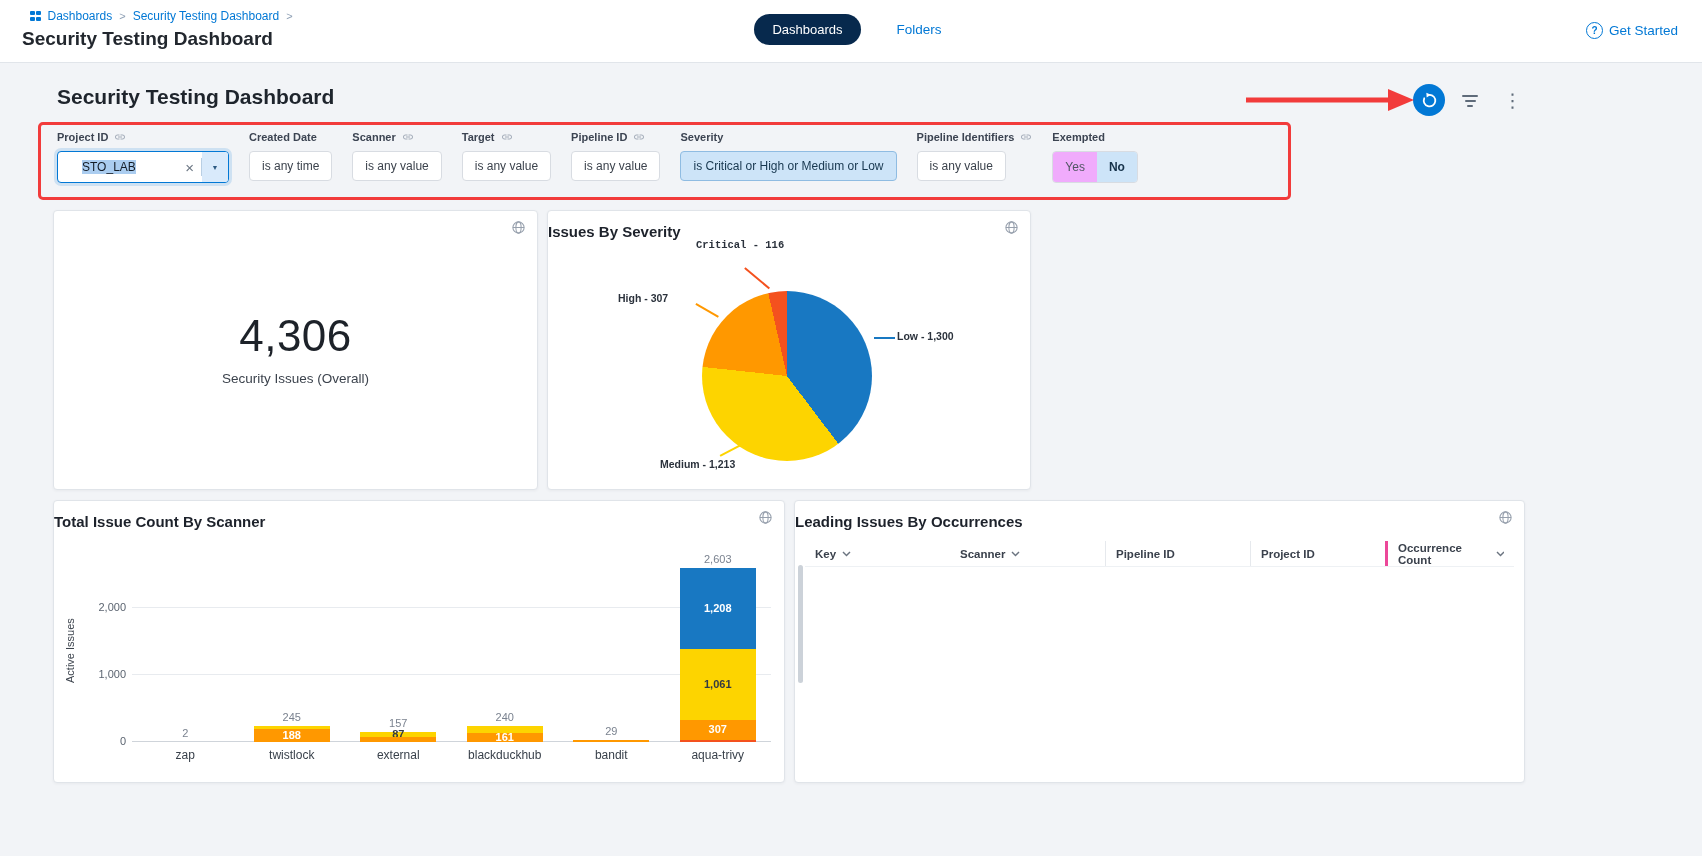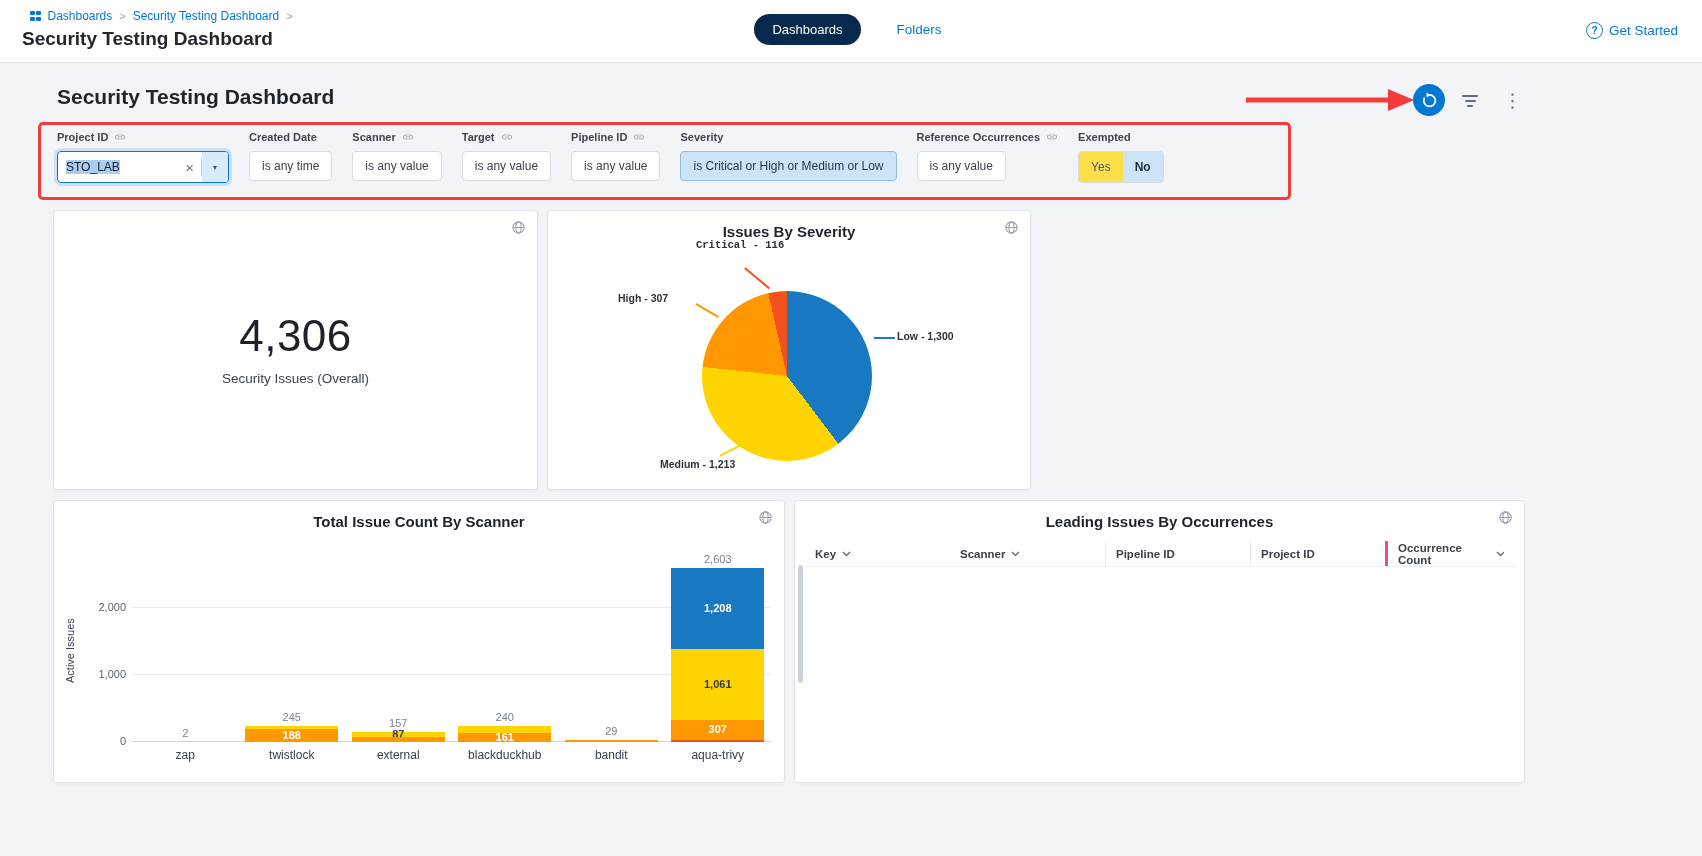--- a/index.html
+++ b/index.html
@@ -28,39 +28,39 @@
   .filter-btn i:nth-child(1){width:16px;}.filter-btn i:nth-child(2){width:11px;}.filter-btn i:nth-child(3){width:6px;}
   .more-btn{position:absolute;left:1497px;top:85px;background:none;border:none;font-size:19px;color:#5f6b7a;cursor:pointer;font-family:inherit;line-height:30px;}
 
   
   .filters{position:absolute;left:57px;top:130px;display:flex;gap:20px;align-items:flex-start;z-index:10;}
   .fgroup{display:flex;flex-direction:column;gap:8px;}
   .flabel{display:flex;align-items:center;gap:6px;font-size:11px;font-weight:700;color:#3c4452;height:13px;white-space:nowrap;}
   .chip{height:30px;padding:0 12px;background:#fff;border:1px solid #d8dce2;border-radius:4px;font-size:12px;color:#3c434d;white-space:nowrap;cursor:pointer;font-family:inherit;width:max-content;}
   .chip-active{background:#cde4f8;border-color:#8fbce2;color:#17374f;}
   .select-box{width:172px;height:32px;box-sizing:border-box;border:1.5px solid #0278d5;border-radius:4px;background:#fff;display:flex;align-items:center;box-shadow:0 0 0 3px rgba(2,120,213,.15);overflow:hidden;cursor:pointer;}
-  .sel-text{flex:1;padding-left:8px;font-size:12px;color:#141c26;white-space:nowrap;}
+  .sel-text{flex:1;padding-left:24px;font-size:12px;color:#141c26;white-space:nowrap;}
   .hl{background:#abcdf0;}
   .clear{color:#6b7683;font-size:15px;padding:0 7px;cursor:pointer;}
   .sel-div{width:1px;height:18px;background:#b9cfe4;}
   .caret-box{width:26px;height:100%;background:#d9eafb;display:flex;align-items:center;justify-content:center;cursor:pointer;}
   .caret{font-size:7px;color:#2d5a82;}
   .toggle{display:flex;border:1px solid #d8dce2;border-radius:4px;overflow:hidden;width:max-content;}
-  .tog{height:30px;padding:0 12px;background:#fde047;border:none;font-size:12px;color:#4f5662;cursor:pointer;font-family:inherit;}
+  .tog{height:30px;padding:0 12px;background:#f0abfc;border:none;font-size:12px;color:#4f5662;cursor:pointer;font-family:inherit;}
   .tog-active{background:#cde4f8;color:#16324a;font-weight:700;}
 
   
   .tile{position:absolute;background:#fff;border:1px solid #e0e4e9;border-radius:4px;box-shadow:0 1px 3px rgba(30,40,60,.05);}
   .t1{left:53px;top:210px;width:483px;height:278px;}
   .t2{left:547px;top:210px;width:482px;height:278px;}
   .t3{left:1040px;top:210px;width:483px;height:278px;}
   .t4{left:53px;top:500px;width:730px;height:281px;}
   .t5{left:794px;top:500px;width:729px;height:281px;}
   .globe{position:absolute;top:9px;right:11px;background:none;border:none;cursor:pointer;padding:0;}
-  .tile-title{position:absolute;left:0;right:0;top:12px;margin:0;text-align:center;font-size:15px;font-weight:700;color:#1d222b;}
+  .tile-title{position:absolute;left:0;right:0;top:12px;margin:0;text-align:left;font-size:15px;font-weight:700;color:#1d222b;}
 
   .t1 .big-number{position:absolute;left:0;right:0;top:100px;text-align:center;font-size:44px;color:#1d2229;letter-spacing:.5px;}
   .t1 .big-label{position:absolute;left:0;right:0;top:160px;text-align:center;font-size:13.5px;color:#3c434d;}
 
   .pie{position:absolute;border-radius:50%;}
   .pie-severity{left:154px;top:80px;width:170px;height:170px;}
   .pie-owasp{left:75px;top:62px;width:194px;height:194px;}
   .plabel{position:absolute;font-size:10.5px;font-weight:700;color:#2b323c;white-space:nowrap;}
   .pl-critical{left:148px;top:28px;font-family:Liberation Mono, monospace;}
   .pl-high{left:70px;top:81px;}
@@ -78,21 +78,21 @@
   
   .ylab{position:absolute;left:10px;top:85px;height:130px;writing-mode:vertical-rl;transform:rotate(180deg);font-size:11px;color:#3c434d;text-align:center;}
   .yticks{position:absolute;left:28px;top:49px;width:44px;height:192px;}
   .ytick{position:absolute;right:0;font-size:11px;color:#5b6470;text-align:right;}
   .plot{position:absolute;left:78px;top:49px;width:639px;height:192px;}
   .gline{position:absolute;left:0;right:0;height:1px;background:#e8ebef;}
   .baseline{position:absolute;left:0;right:0;height:1px;background:#cfd4da;}
   .bars{position:absolute;left:0;top:0;right:0;bottom:0;display:flex;}
   .bar-col{flex:1;display:flex;flex-direction:column;align-items:center;justify-content:flex-end;}
   .bar-total{font-size:11px;color:#7a828f;margin-bottom:3px;}
-  .bar-stack{width:93px;display:flex;flex-direction:column;}
+  .bar-stack{width:76px;display:flex;flex-direction:column;}
   .bar-seg{width:100%;display:flex;align-items:center;justify-content:center;overflow:visible;}
   .bar-seg span{font-size:11px;font-weight:700;line-height:1;}
   .cats{position:absolute;left:78px;top:247px;width:639px;display:flex;}
   .bar-cat{flex:1;text-align:center;font-size:12px;color:#39414b;}
 
   
   .occ-header{position:absolute;left:10px;right:10px;top:40px;display:flex;align-items:center;border-bottom:1px solid #eef1f4;}
   .occ-cell{display:flex;align-items:center;gap:6px;padding:0 10px;height:25px;box-sizing:border-box;font-size:11.5px;font-weight:700;color:#3a414c;cursor:pointer;}
   .occ-cell:nth-child(1){width:145px;}
   .occ-cell:nth-child(2){width:155px;}
@@ -208,21 +208,21 @@
 
     <div class="fgroup">
       <div class="flabel">
           <span>Severity</span>
         </div>
       <button class="chip chip-active">is Critical or High or Medium or Low</button>
     </div>
 
     <div class="fgroup">
       <div class="flabel">
-        <span>Reference Occurrences</span>
+        <span>Pipeline Identifiers</span>
         <svg width="12" height="12" viewBox="0 0 24 24" fill="#a3acb9">
             <path d="M3.9 12c0-1.71 1.39-3.1 3.1-3.1h4V7H7c-2.76 0-5 2.24-5 5s2.24 5 5 5h4v-1.9H7c-1.71 0-3.1-1.39-3.1-3.1zM8 13h8v-2H8v2zm9-6h-4v1.9h4c1.71 0 3.1 1.39 3.1 3.1s-1.39 3.1-3.1 3.1h-4V17h4c2.76 0 5-2.24 5-5s-2.24-5-5-5z"></path>
           </svg>
       </div>
       <button class="chip">is any value</button>
     </div>
 
     <div class="fgroup">
       <div class="flabel">
           <span>Exempted</span>

